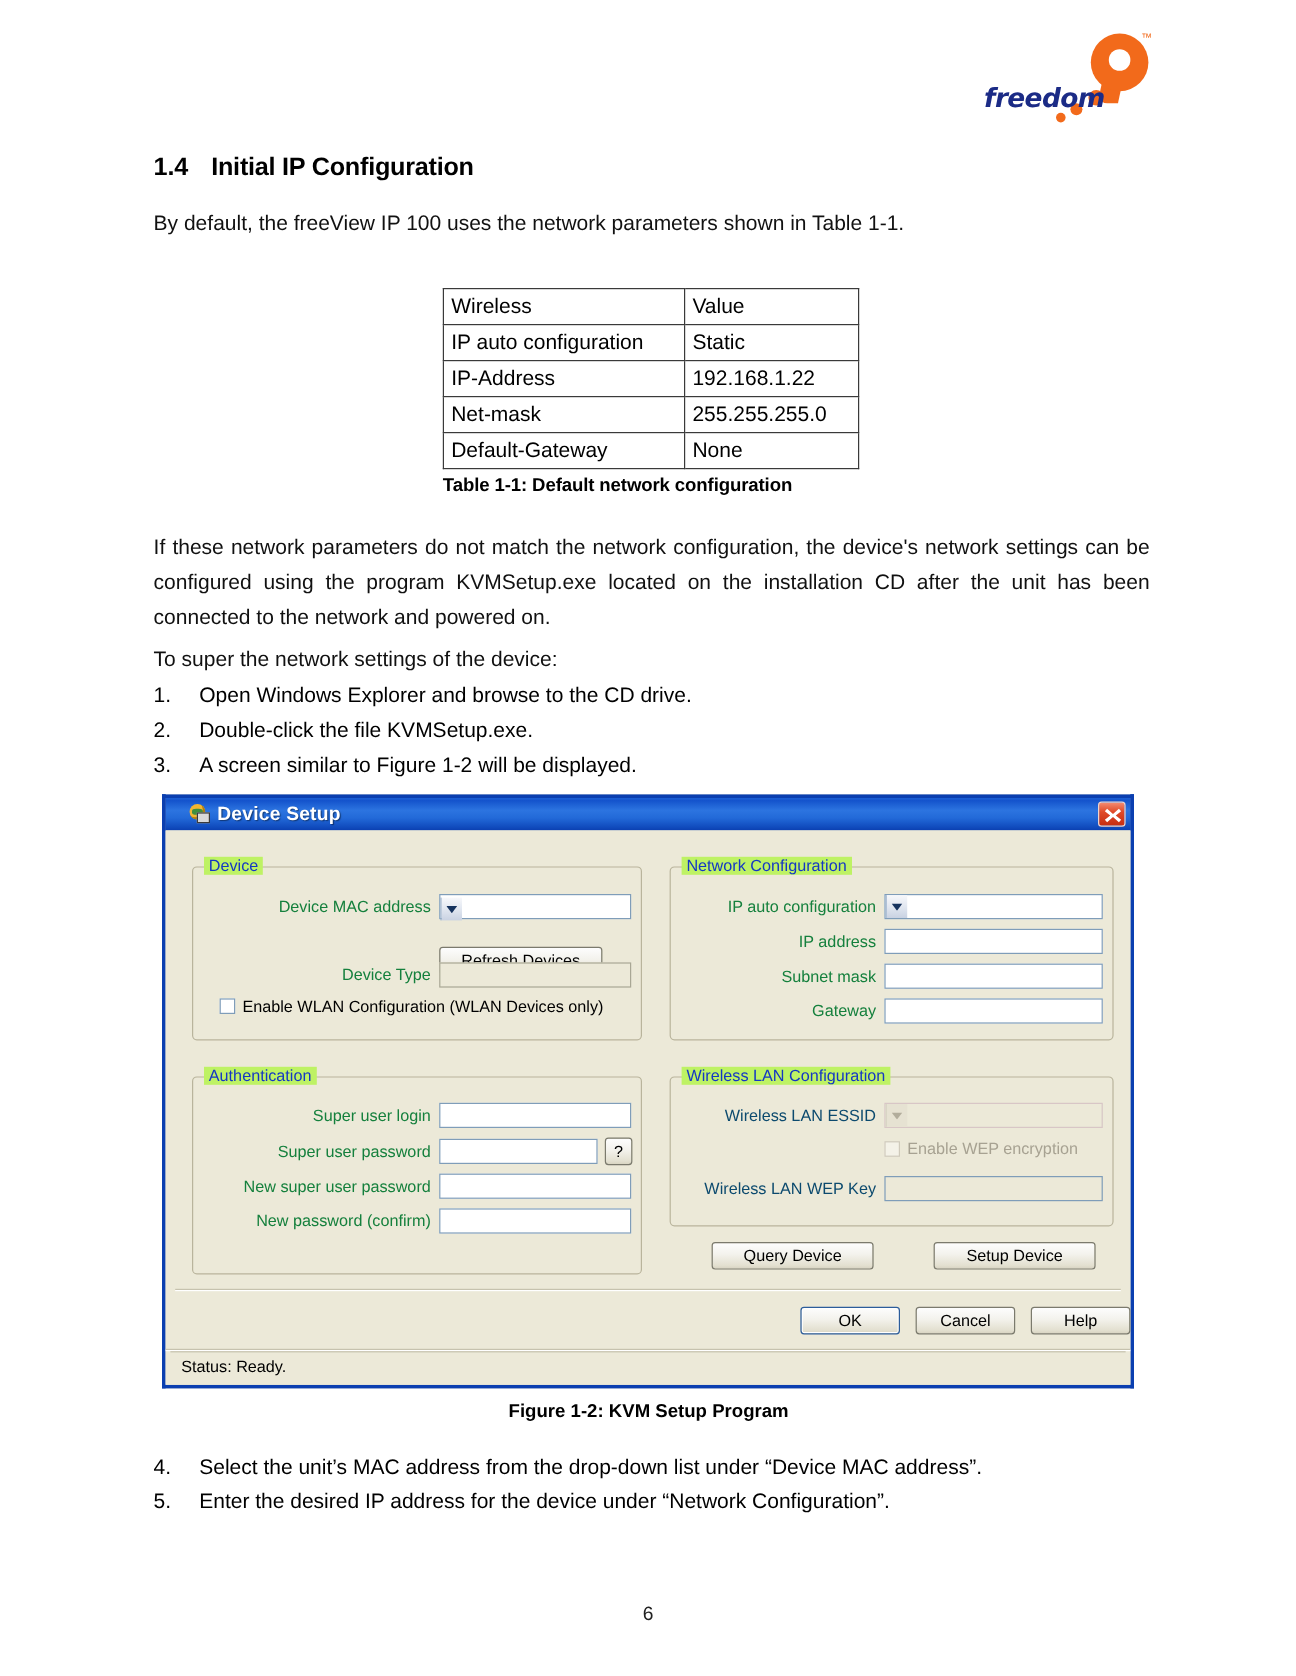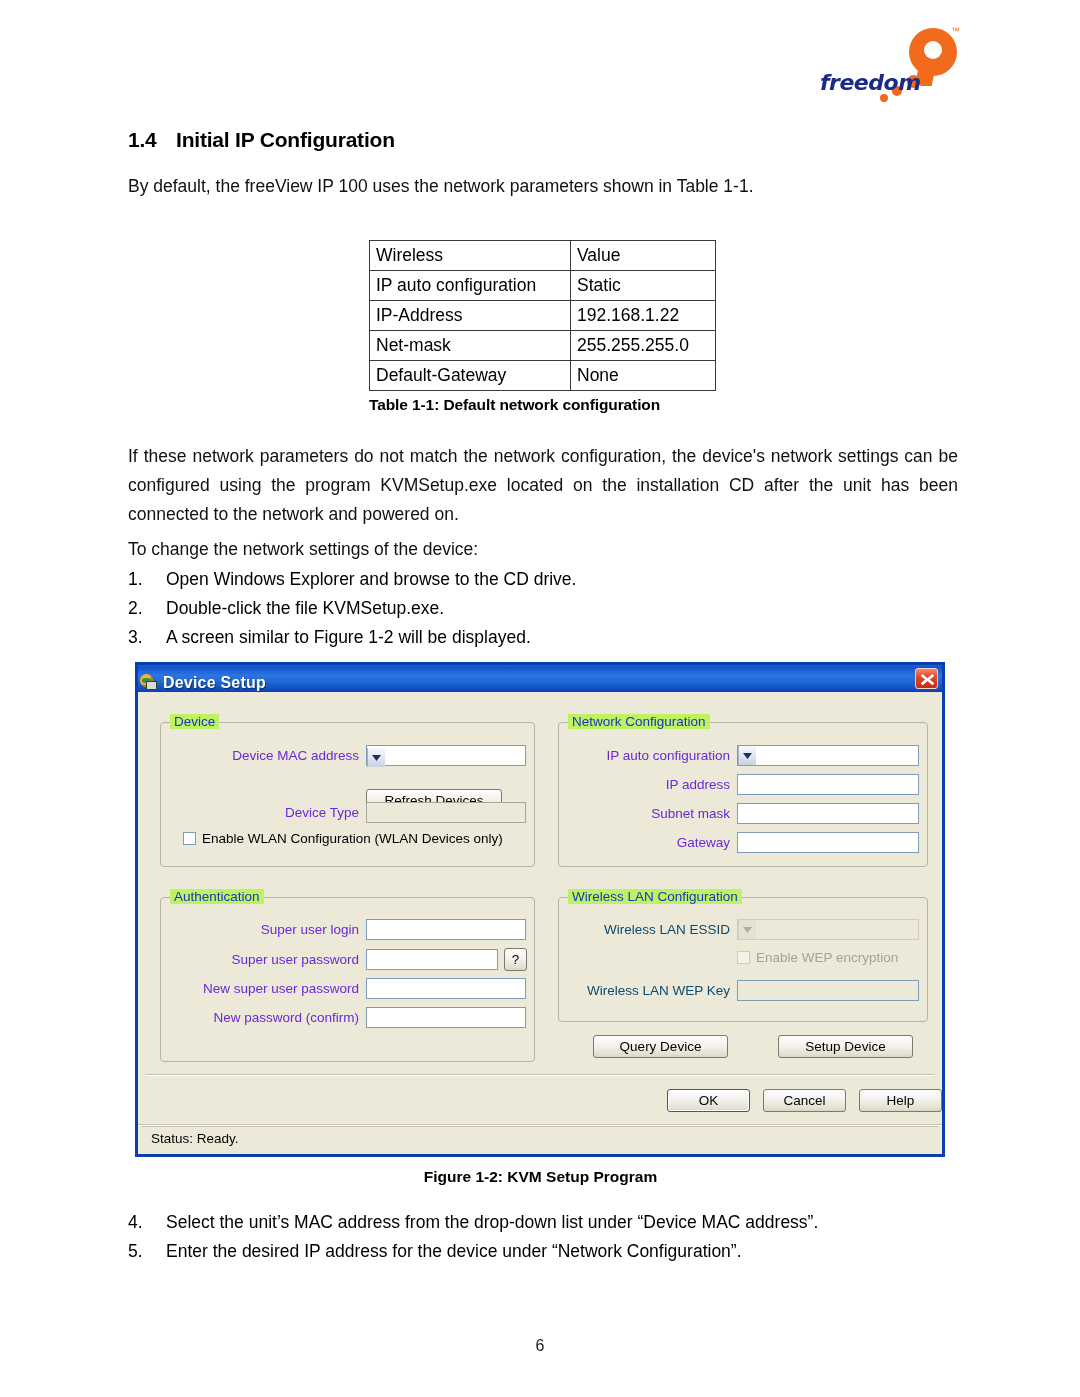--- a/index.html
+++ b/index.html
@@ -190,22 +190,22 @@
   .dlg-titlebar {
     position: relative;
     height: 30px;
     background: linear-gradient(to bottom,
         #1b5fd4 0%, #1453cc 8%, #2c74e0 38%, #2269d8 62%, #0f49bb 92%, #0b3fb0 100%);
     border-top: 3px solid #0b3fb0;
     border-left: 3px solid #0b3fb0;
     border-right: 3px solid #0b3fb0;
     margin: 0 -3px;
     display: flex;
-    align-items: flex-end;
-    padding-left: 2px;
+    align-items: center;
+    padding-left: 20px;
     box-sizing: border-box;
   }
   .dlg-icon {
     width: 18px; height: 18px;
     position: relative;
     margin-right: 5px;
     flex: 0 0 auto;
   }
   .dlg-icon .globe {
     position: absolute; left: 0; top: 0;
@@ -276,21 +276,21 @@
   .g-wlan    { left: 420px; top: 205px; width: 370px; height: 125px; }
 
   
   .row {
     position: absolute;
     display: flex;
     align-items: center;
   }
   .lbl {
     font-size: 13.5px;
-    color: #6d28d9;
+    color: #15803d;
     text-align: right;
     white-space: nowrap;
     padding-right: 7px;
   }
   .lbl.dim { color: #0c4a6e; }
 
   .tbox {
     background: #ffffff;
     border: 1px solid #7f9db9;
     height: 21px;
@@ -442,21 +442,21 @@
     </tr>
     <tr>
       <td class="c1">Default-Gateway</td>
       <td class="c2">None</td>
     </tr>
   </tbody>
 </table>
 <div class="tbl-caption">Table 1-1: Default network configuration</div>
 
 <div class="para p-block">If these network parameters do not match the network configuration, the device's network settings can be configured using the program KVMSetup.exe located on the installation CD after the unit has been connected to the network and powered on.</div>
-<div class="para p-block2">To change the network settings of the device:</div>
+<div class="para p-block2">To super the network settings of the device:</div>
 
 <div class="olist list-a">
   <div class="li">
     <span class="mk">1.</span><span>Open Windows Explorer and browse to the CD drive.</span>
   </div>
   <div class="li">
     <span class="mk">2.</span><span>Double-click the file KVMSetup.exe.</span>
   </div>
   <div class="li">
     <span class="mk">3.</span><span>A screen similar to Figure 1-2 will be displayed.</span>

